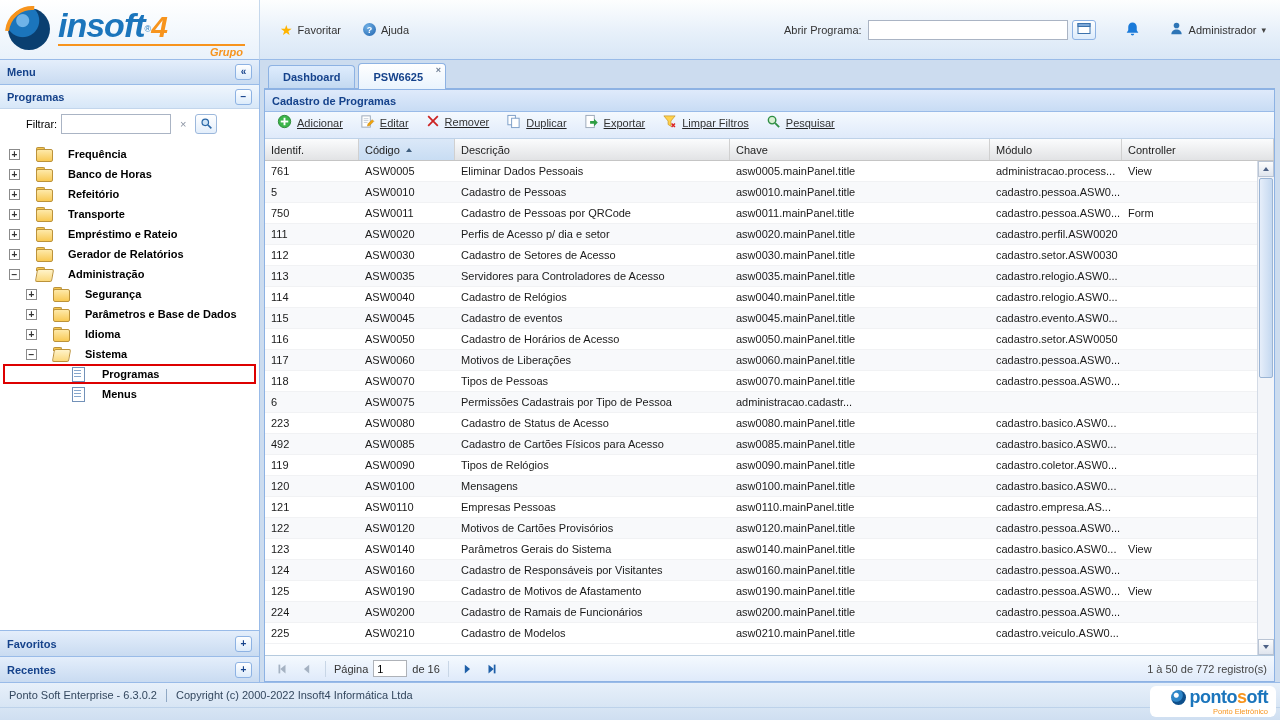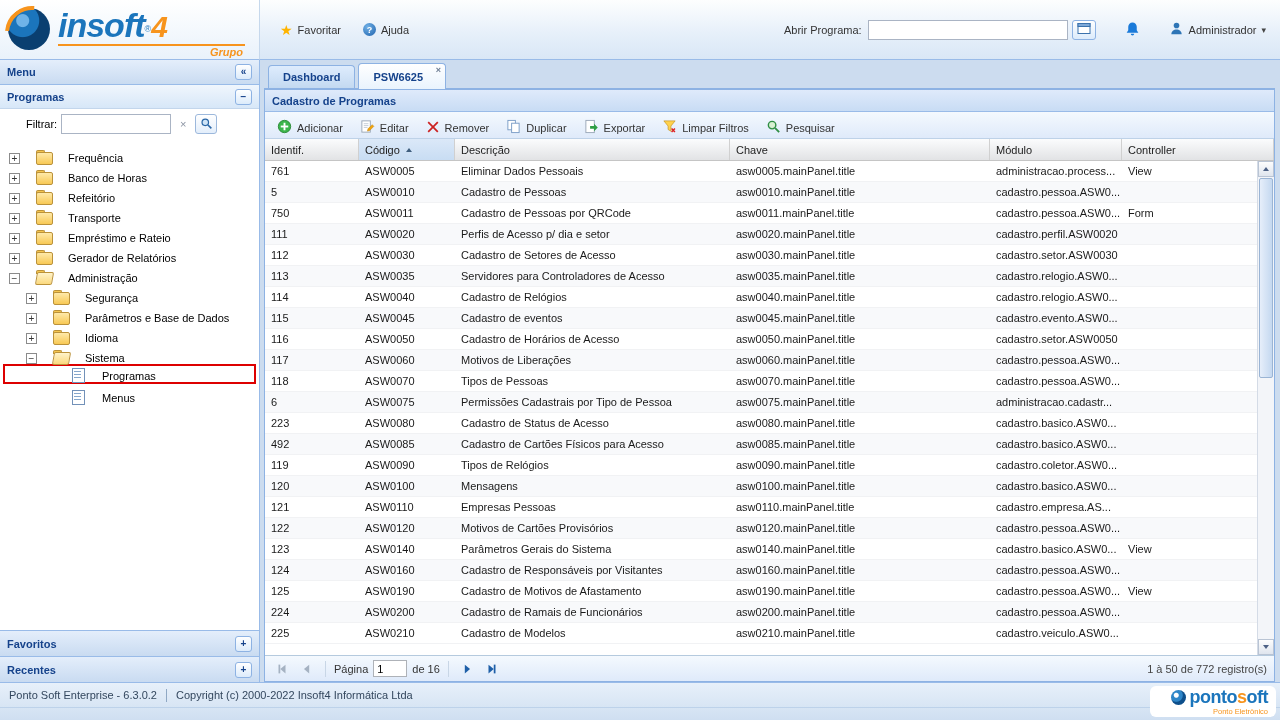--- a/index.html
+++ b/index.html
@@ -38,21 +38,21 @@
   .menu-header, .sub-header { height:25px; background:linear-gradient(#e4eefb,#c9dbf1); border-bottom:1px solid #99bbe8; display:flex; align-items:center; padding:0 7px; color:#15428b; font-weight:bold; flex:0 0 auto; }
   .sub-header { height:24px; background:linear-gradient(#f0f6fd,#d7e7f8); border-bottom:1px solid #c3d6ec; }
   .mini-btn { margin-left:auto; width:17px; height:16px; border:1px solid #8db2e3; border-radius:3px; background:linear-gradient(#ffffff,#dcebfb); color:#15428b; font-size:10px; line-height:1; display:flex; align-items:center; justify-content:center; font-weight:bold; }
   .filter-row { height:30px; display:flex; align-items:center; gap:4px; padding:0 8px 0 26px; flex:0 0 auto; background:#fff; }
   .filter-row label { color:#000; }
   .filter-input { width:110px; height:20px; border:1px solid #aab4c4; padding:2px 4px; }
   .clear-btn { width:16px; height:16px; color:#8a93a2; font-size:11px; line-height:1; }
   .search-btn { width:22px; height:20px; border:1px solid #9cb8dc; border-radius:3px; background:linear-gradient(#ffffff,#e3eefb); display:flex; align-items:center; justify-content:center; }
 
   .tree { flex:1; list-style:none; overflow:hidden; padding-top:5px; }
-  .tree-item { display:flex; align-items:flex-end; gap:16px; height:20px; cursor:pointer; color:#000; }
+  .tree-item { display:flex; align-items:center; gap:16px; height:20px; cursor:pointer; color:#000;font-weight:bold; }
   .tree-item.d1 { padding-left:9px; }
   .tree-item.d2 { padding-left:26px; }
   .tree-item.d3 { padding-left:43px; }
   .tree-item.selected { border:2px solid #dd0000; margin:0 3px; }
   .tree-item.selected.d3 { padding-left:38px; }
   .expander { width:11px; height:11px; flex:0 0 11px; border:1px solid #8b8b8b; background:#fff; color:#333; font-size:10px; line-height:9px; text-align:center; }
   .expander.plus::before { content:"+"; }
   .expander.minus::before { content:"−"; }
   .expander.none { visibility:hidden; }
   .tree-icon { flex:0 0 16px; height:14px; position:relative; }
@@ -66,21 +66,21 @@
 
   
   .main { position:absolute; left:260px; top:60px; right:0; bottom:38px; display:flex; flex-direction:column; padding:2px 5px 0 4px; }
   .tabstrip { height:27px; flex:0 0 auto; display:flex; align-items:flex-end; padding-left:4px; border-bottom:1px solid #8db2e3; }
   .tab { position:relative; display:inline-flex; align-items:center; height:23px; margin-right:3px; padding:0 14px; border:1px solid #8db2e3; border-bottom:none; border-radius:4px 4px 0 0; background:linear-gradient(#deecfd,#c3d9f1); color:#15428b; font-weight:bold; cursor:pointer; }
   .tab.active { height:26px; background:linear-gradient(#ffffff,#e9f3fd); margin-bottom:-1px; z-index:2; padding-right:22px; }
   .tab-close { position:absolute; top:2px; right:4px; font-size:9px; color:#6b7b92; line-height:1; }
 
   .content-panel { flex:1; min-height:0; border:1px solid #8db2e3; background:#fff; display:flex; flex-direction:column; }
   .panel-header { height:22px; flex:0 0 auto; background:linear-gradient(#dfeafb,#c8dcf4); border-bottom:1px solid #99bbe8; color:#15428b; font-weight:bold; display:flex; align-items:center; padding:0 7px; }
-  .grid-toolbar { height:27px; flex:0 0 auto; background:linear-gradient(#f4f9fe,#dfeafa); border-bottom:1px solid #bed2e8; display:flex; align-items:flex-end; padding:0 5px; gap:3px; }
+  .grid-toolbar { height:27px; flex:0 0 auto; background:linear-gradient(#f4f9fe,#dfeafa); border-bottom:1px solid #bed2e8; display:flex; align-items:flex-start; padding:0 5px; gap:3px;text-decoration:underline; }
   .g-btn { display:flex; align-items:center; gap:5px; padding:2px 7px; border-radius:3px; color:#333; }
   .g-btn svg { flex:0 0 auto; }
 
   .grid-header { height:22px; flex:0 0 auto; display:flex; background:linear-gradient(#fbfcfd,#e2e3e5); border-bottom:1px solid #c5c5c5; color:#222; }
   .gh-cell { display:flex; align-items:center; padding:0 6px; border-right:1px solid #d0d0d0; overflow:hidden; white-space:nowrap; cursor:pointer; }
   .gh-cell.sorted { background:linear-gradient(#dbe8f8,#c8ddf3); }
   .sort-arrow { width:0; height:0; border-left:3px solid transparent; border-right:3px solid transparent; border-bottom:4px solid #3f5e7e; margin-left:6px; }
   .c0{width:94px;flex:0 0 94px;} .c1{width:96px;flex:0 0 96px;} .c2{width:275px;flex:0 0 275px;}
   .c3{width:260px;flex:0 0 260px;} .c4{width:132px;flex:0 0 132px;} .c5{flex:1;}
 
@@ -459,21 +459,20 @@
               <span class="cell c2">Tipos de Pessoas</span>
               <span class="cell c3">asw0070.mainPanel.title</span>
               <span class="cell c4">cadastro.pessoa.ASW0...</span>
               <span class="cell c5"></span>
             </div>
 
             <div class="grid-row">
               <span class="cell c0">6</span>
               <span class="cell c1">ASW0075</span>
               <span class="cell c2">Permissões Cadastrais por Tipo de Pessoa</span>
-              <span class="cell c3">asw0075.mainPanel.title</span>
               <span class="cell c4">administracao.cadastr...</span>
               <span class="cell c5"></span>
             </div>
 
             <div class="grid-row">
               <span class="cell c0">223</span>
               <span class="cell c1">ASW0080</span>
               <span class="cell c2">Cadastro de Status de Acesso</span>
               <span class="cell c3">asw0080.mainPanel.title</span>
               <span class="cell c4">cadastro.basico.ASW0...</span>

